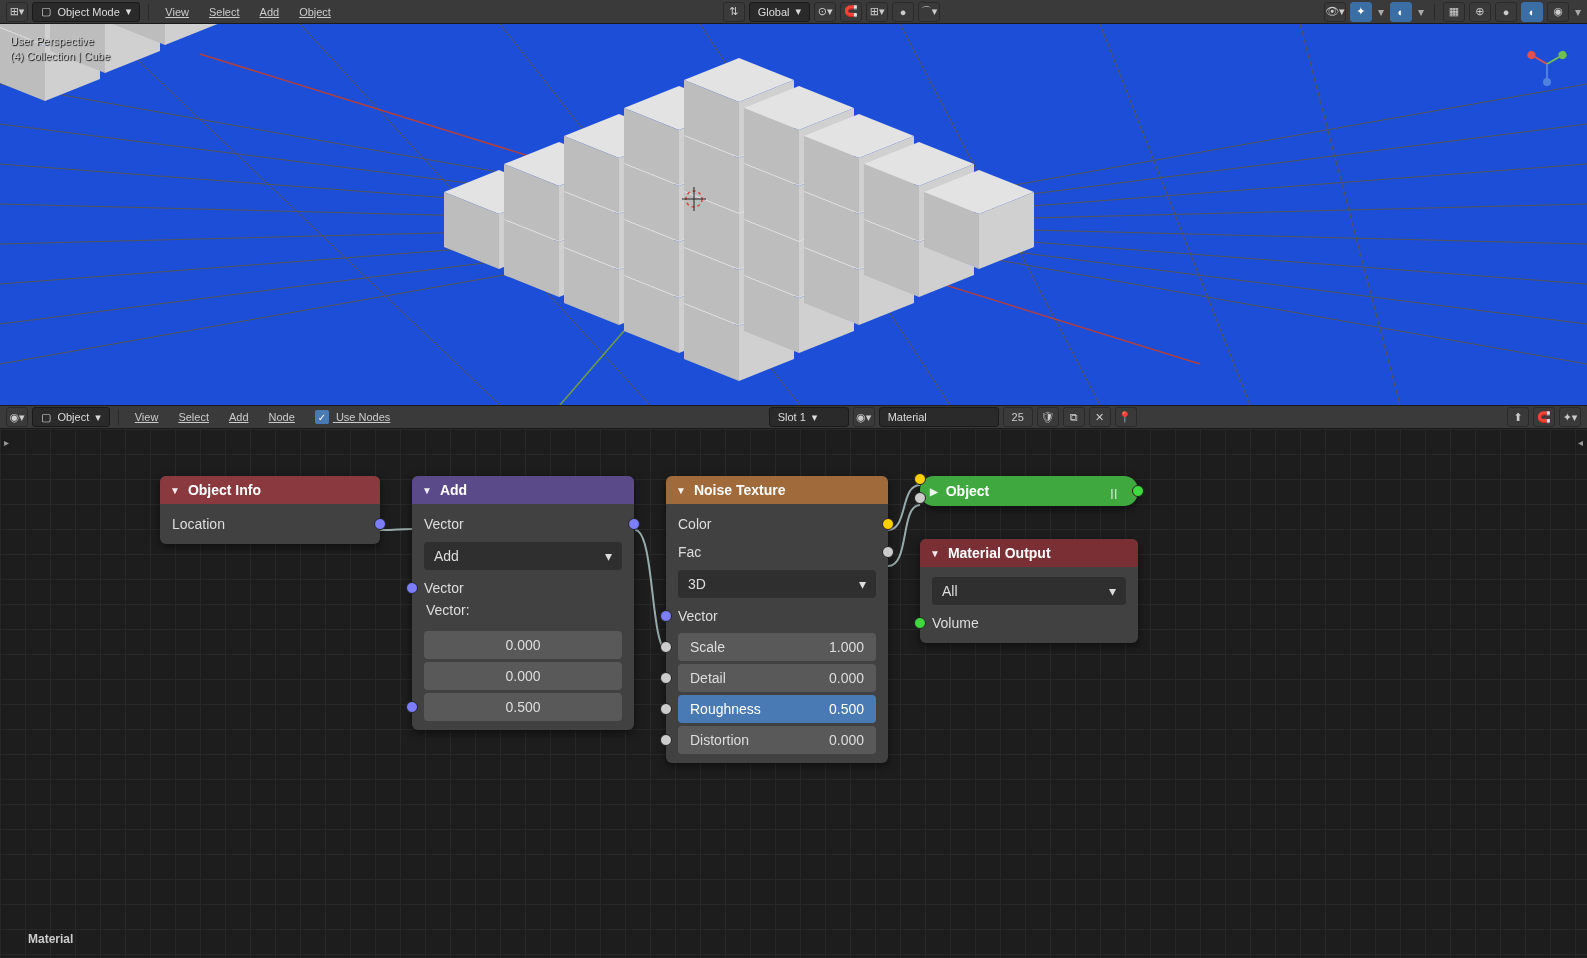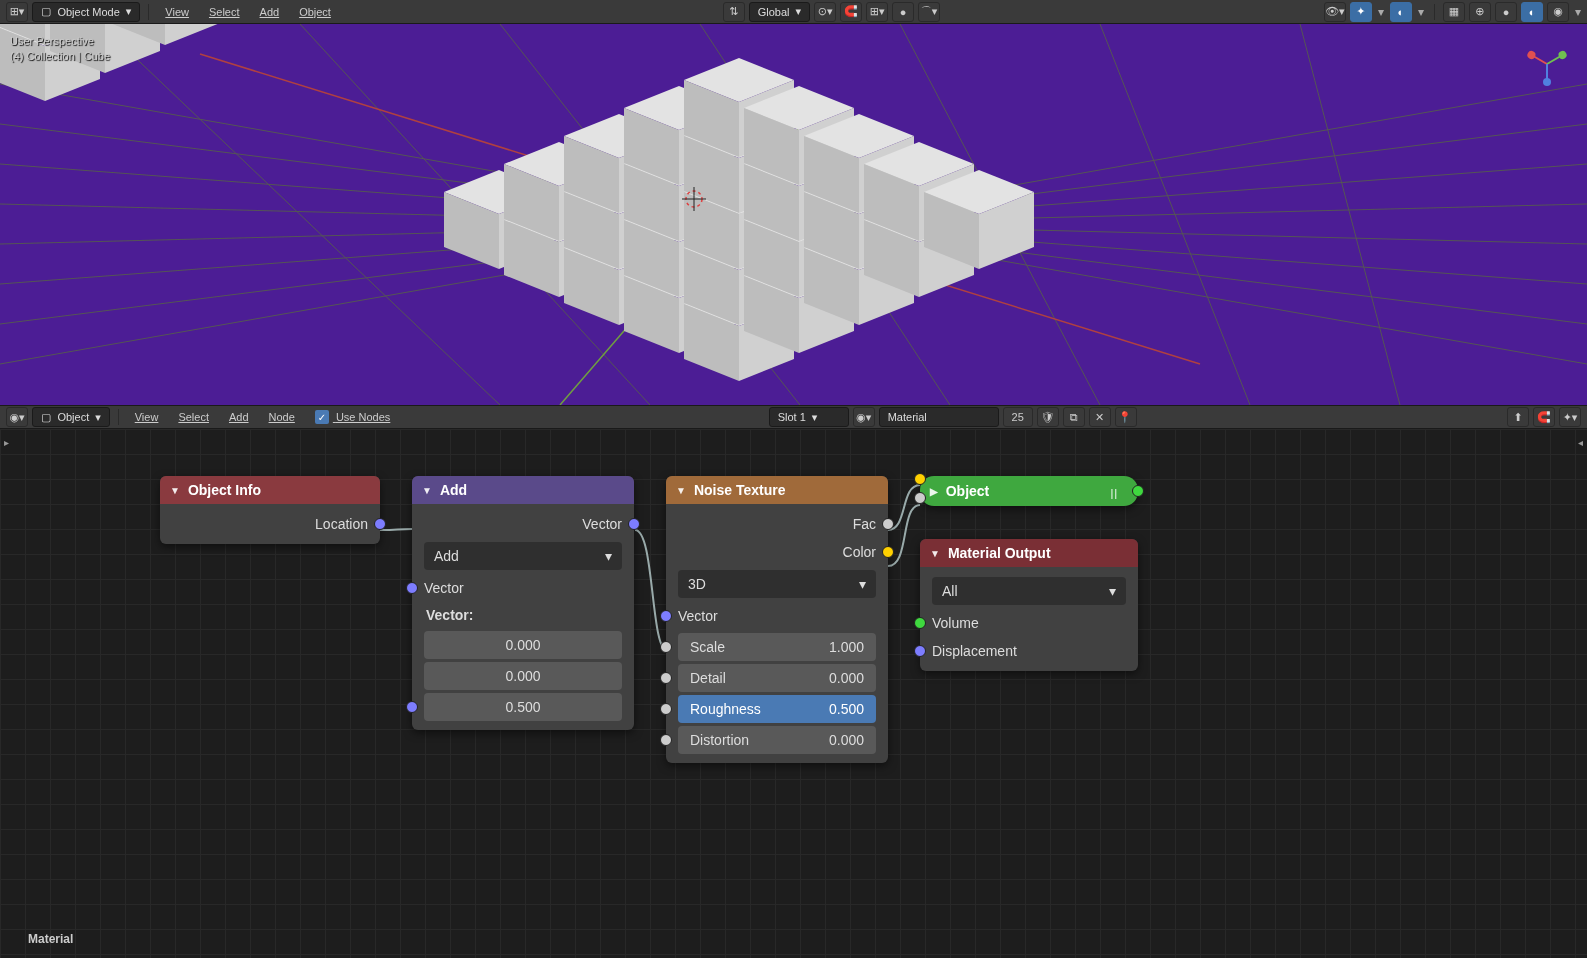--- a/index.html
+++ b/index.html
@@ -8,21 +8,21 @@
 
 .header { height: 24px; background: #3a3a3a; display: flex; align-items: center; padding: 0 6px; gap: 4px; border-bottom: 1px solid #1a1a1a; }
 .icon-btn { width: 22px; height: 20px; background: #3a3a3a; border: 1px solid #2a2a2a; border-radius: 3px; display: flex; align-items: center; justify-content: center; cursor: pointer; font-size: 11px; color: #ccc; }
 .icon-btn.blue { background: #3b6ea5; border-color: #3b6ea5; color: #fff; }
 .dropdown { height: 20px; background: #2a2a2a; border: 1px solid #1a1a1a; border-radius: 3px; color: #ddd; display: flex; align-items: center; padding: 0 8px; gap: 6px; cursor: pointer; font-size: 11px; }
 .menu-item { padding: 3px 8px; cursor: pointer; font-size: 11px; color: #ccc; text-decoration: underline; }
 .spacer { flex: 1; }
 .sep { width: 1px; height: 16px; background: #2a2a2a; margin: 0 4px; }
 
 
-.viewport { height: 381px; background: #4c1d95; position: relative; overflow: hidden; }
+.viewport { height: 381px; background: #1d4ed8; position: relative; overflow: hidden; }
 .vp-overlay-tl { position: absolute; top: 10px; left: 10px; color: #ccc; font-size: 11px; line-height: 15px; text-shadow: 1px 1px 1px #000; }
 .vp-gizmo { position: absolute; top: 20px; right: 20px; width: 40px; height: 40px; }
 .vp-gizmo .axis { position: absolute; width: 2px; height: 18px; top: 20px; left: 19px; transform-origin: top center; }
 .vp-gizmo .ball { position: absolute; width: 8px; height: 8px; border-radius: 50%; bottom: -4px; left: -3px; }
 .vp-canvas { position: absolute; inset: 0; }
 
 
 .node-header { height: 24px; background: #3a3a3a; display: flex; align-items: center; padding: 0 6px; gap: 4px; border-top: 1px solid #1a1a1a; border-bottom: 1px solid #1a1a1a; }
 .checkbox { width: 14px; height: 14px; background: #4a7ab4; border-radius: 2px; display: inline-flex; align-items: center; justify-content: center; color: #fff; font-size: 10px; margin-right: 4px; }
 
@@ -31,33 +31,33 @@
 .node-area svg.wires { position: absolute; inset: 0; pointer-events: none; }
 .expand-tab { position: absolute; top: 8px; left: 4px; color: #999; cursor: pointer; font-size: 10px; }
 .expand-tab-r { position: absolute; top: 8px; right: 4px; color: #999; cursor: pointer; font-size: 10px; }
 .node-footer-label { position: absolute; bottom: 12px; left: 28px; color: #ccc; font-size: 12px; font-weight: bold; }
 
 .node { position: absolute; background: #414141; border-radius: 6px; box-shadow: 0 3px 8px rgba(0,0,0,.5); color: #ddd; }
 .node .title { height: 28px; border-radius: 6px 6px 0 0; display: flex; align-items: center; padding: 0 10px; gap: 8px; font-weight: bold; font-size: 14px; color: #fff; }
 .node .title .tri { font-size: 10px; color: rgba(255,255,255,.9); }
 .node .body { padding: 6px 0; }
 .node .row { height: 28px; display: flex; align-items: center; padding: 0 12px; font-size: 14px; position: relative; }
-.node .row.right { justify-content: flex-end; }
+.node .row.right { justify-content: flex-start; }
 .node .socket { position: absolute; width: 12px; height: 12px; border-radius: 50%; border: 1px solid #222; top: 50%; transform: translateY(-50%); }
 .node .socket.out { right: -6px; }
 .node .socket.in { left: -6px; }
 .sock-vec { background: #7d7dff; }
 .sock-fac { background: #ccc; }
 .sock-col { background: #ffd000; }
 .sock-sh  { background: #3fd93f; }
 .node .drop { margin: 4px 12px; height: 28px; background: #2f2f2f; border-radius: 4px; display: flex; align-items: center; justify-content: space-between; padding: 0 10px; font-size: 14px; cursor: pointer; }
 .node .valfield { margin: 3px 12px; height: 28px; background: #595959; border-radius: 4px; display: flex; align-items: center; justify-content: space-between; padding: 0 12px; font-size: 14px; cursor: pointer; }
 .node .valfield.single { justify-content: center; }
 .node .valfield.selected { background: #4a7ab4; color: #fff; }
-.node .label-row { padding: 0 14px; height: 26px; display: flex; align-items: center; font-size: 14px; font-weight: bold; }
+.node .label-row { padding: 0 14px; height: 26px; display: flex; align-items: flex-start; font-size: 14px; }
 
 .node.viewer { background: #3fa83f; border-radius: 14px; }
 .node.viewer .title { border-radius: 14px; background: transparent; height: 30px; }
 
 
 .viewer .drag { position: absolute; right: 20px; top: 12px; color: rgba(255,255,255,.7); font-size: 10px; letter-spacing: 1px; }
 
 
 .t-red    { background: #8a3a3f; }
 .t-purple { background: #5a4a8a; }
@@ -294,26 +294,26 @@
     </div>
   </div>
 
   <div class="node" style="left:666px; top:47px; width:222px">
     <div class="title t-orange">
       <span class="tri">▼</span>
       <span>Noise Texture</span>
     </div>
     <div class="body">
       <div class="row right">
+        <span>Color</span>
+        <span class="socket out sock-col"></span>
+      </div>
+      <div class="row right">
         <span>Fac</span>
         <span class="socket out sock-fac"></span>
-      </div>
-      <div class="row right">
-        <span>Color</span>
-        <span class="socket out sock-col"></span>
       </div>
       <div class="drop">
         <span>3D</span>
         <span>▾</span>
       </div>
       <div class="row">
         <span class="socket in sock-vec"></span>
         <span>Vector</span>
       </div>
       <div class="valfield" style="position:relative">
@@ -357,21 +357,17 @@
     </div>
     <div class="body">
       <div class="drop">
         <span>All</span>
         <span>▾</span>
       </div>
       <div class="row">
         <span class="socket in sock-sh"></span>
         <span>Volume</span>
       </div>
-      <div class="row">
-        <span class="socket in sock-vec"></span>
-        <span>Displacement</span>
-      </div>
     </div>
   </div>
 
   <div class="node-footer-label">Material</div>
 </div>
 
 </body></html>

